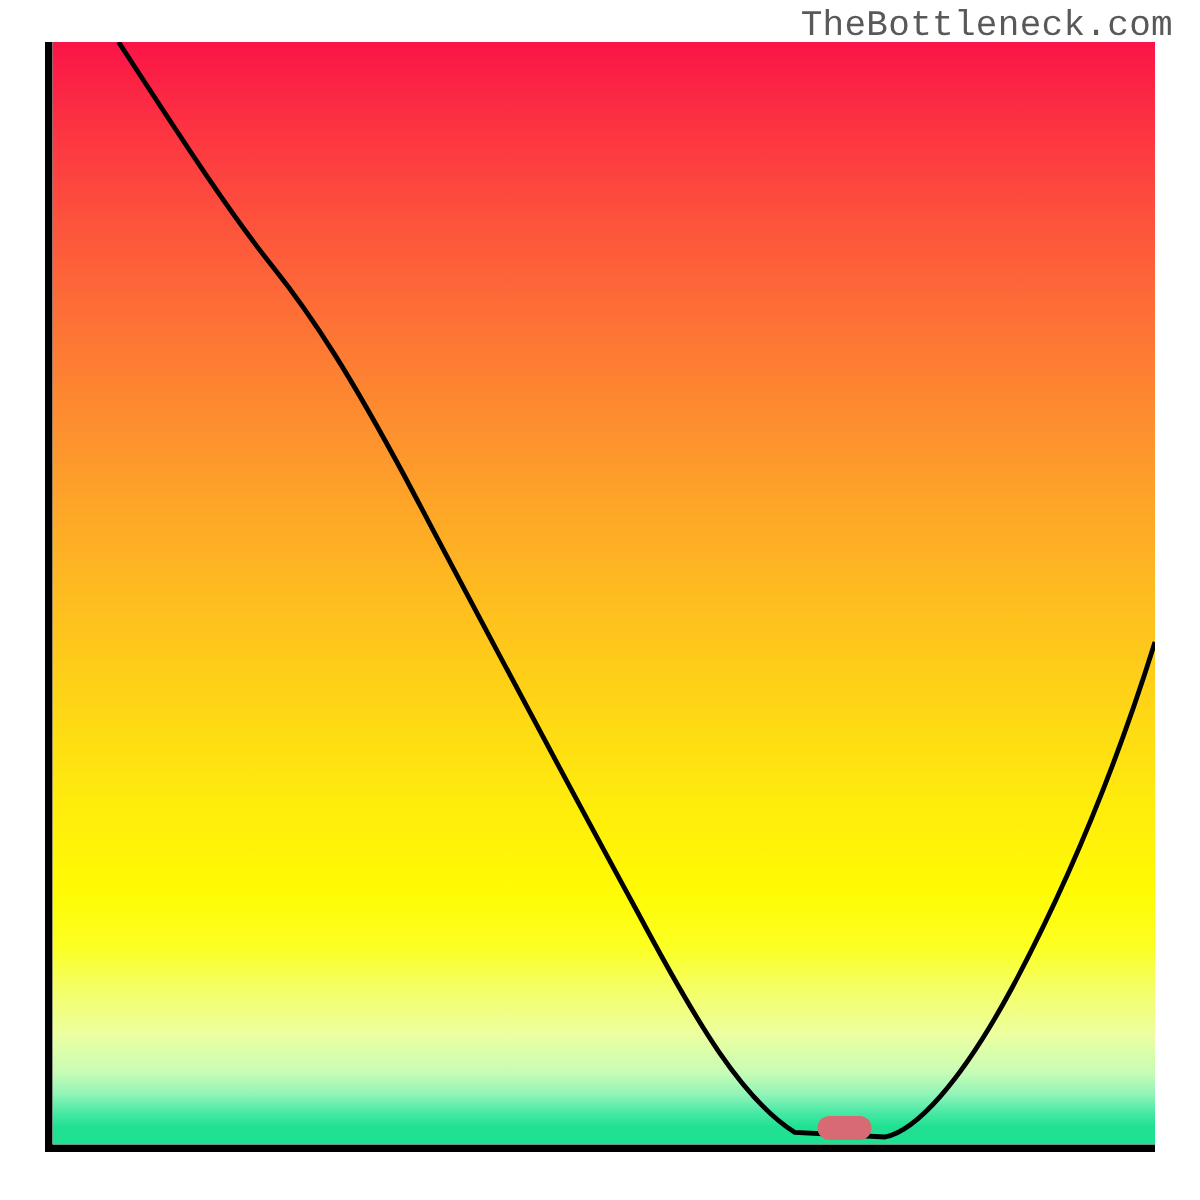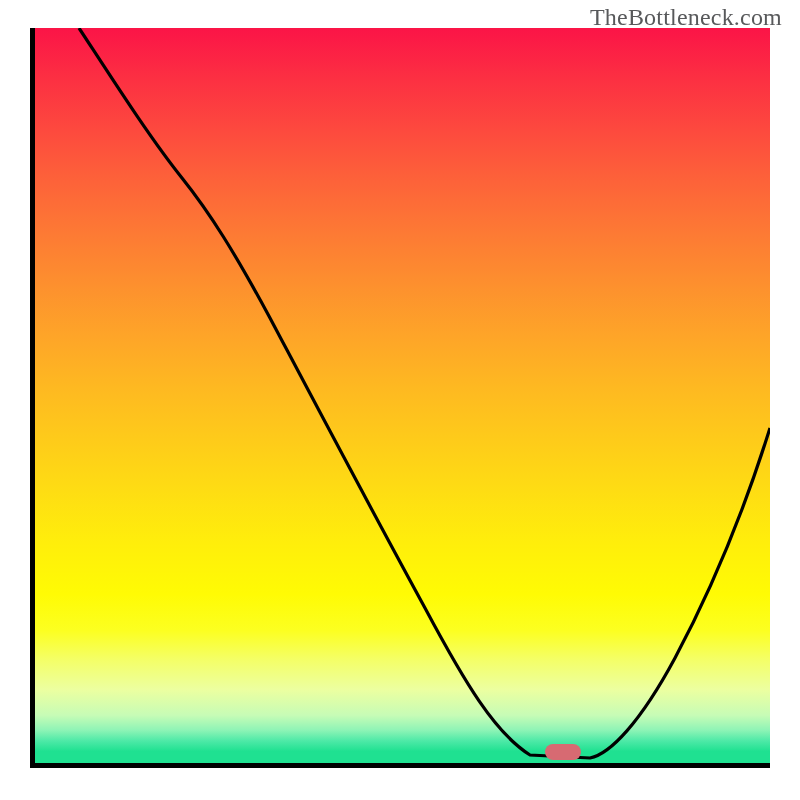--- a/index.html
+++ b/index.html
@@ -52,21 +52,21 @@
       #8ff4b6 95.5%,
       #4de9a7 97%,
       #1fe191 98.4%,
       #1fe191 100%
     );
   }
   .watermark {
     position: absolute;
     top: 4px;
     right: 18px;
-    font-family: Liberation Serif, serif;
+    font-family: Liberation Mono, monospace;
     font-size: 24px;
     font-weight: 500;
     color: #58595b;
     letter-spacing: 0.2px;
   }
   .curve-svg {
     position: absolute;
     left: 0;
     top: 0;
     width: 100%;

